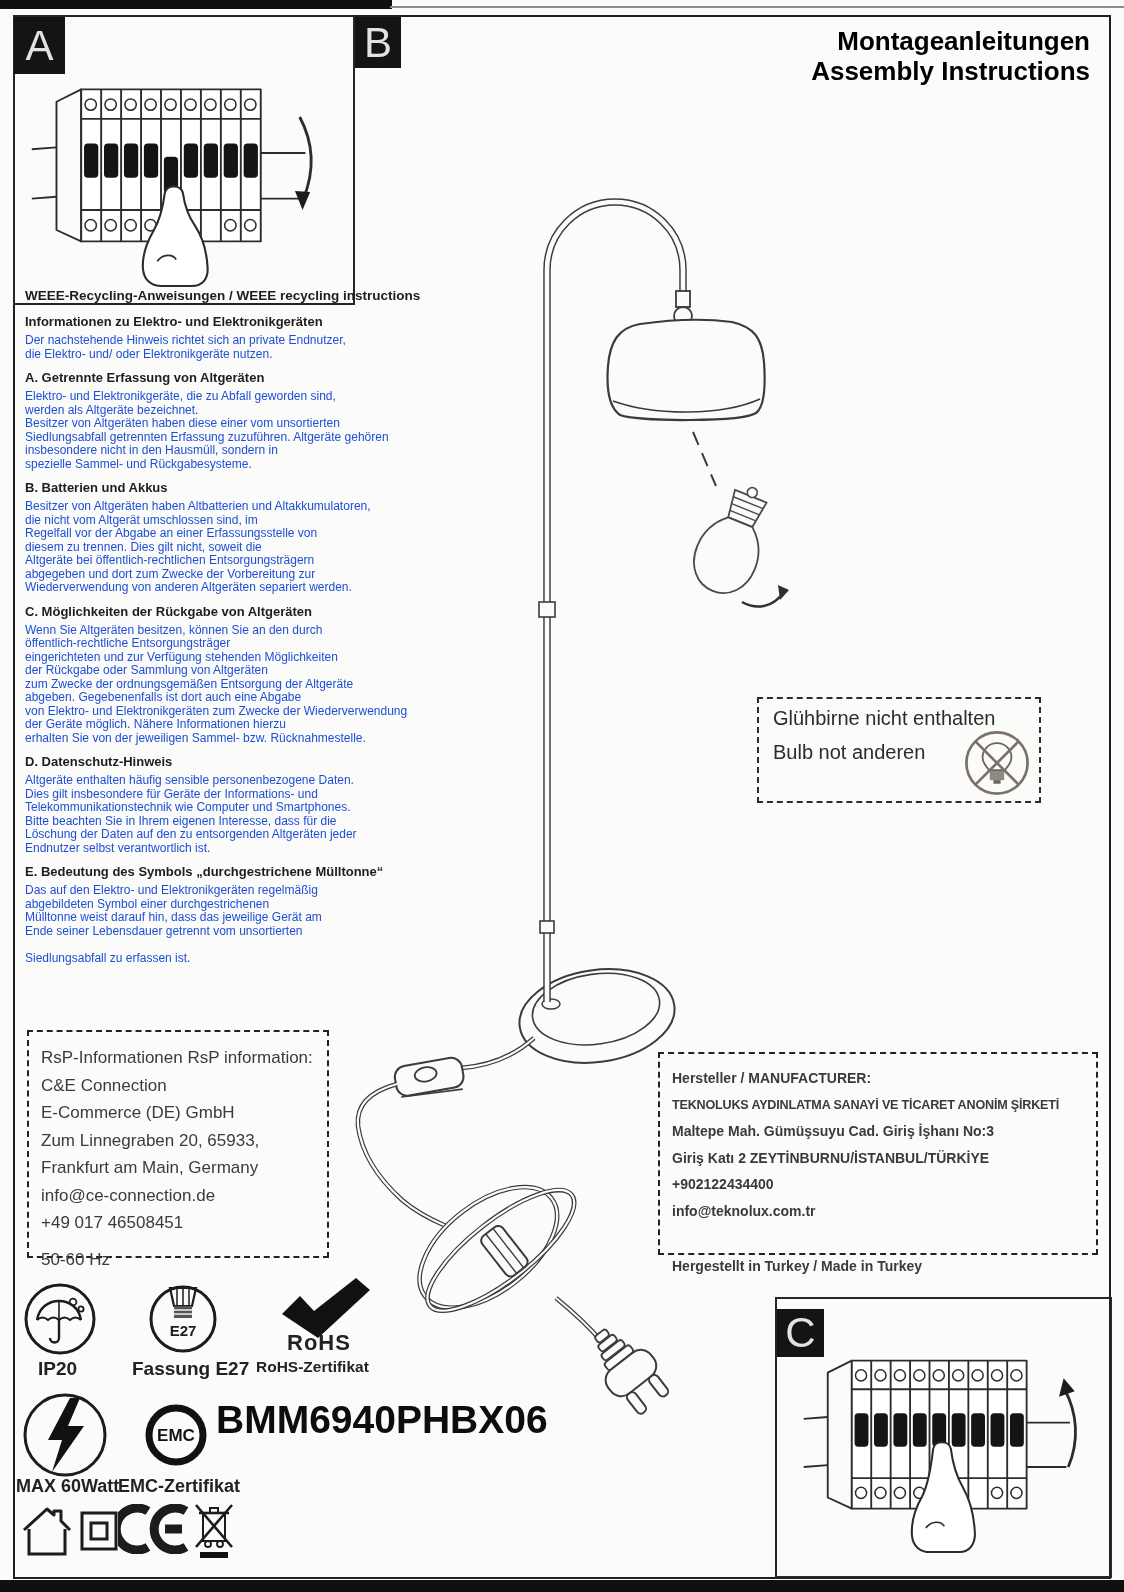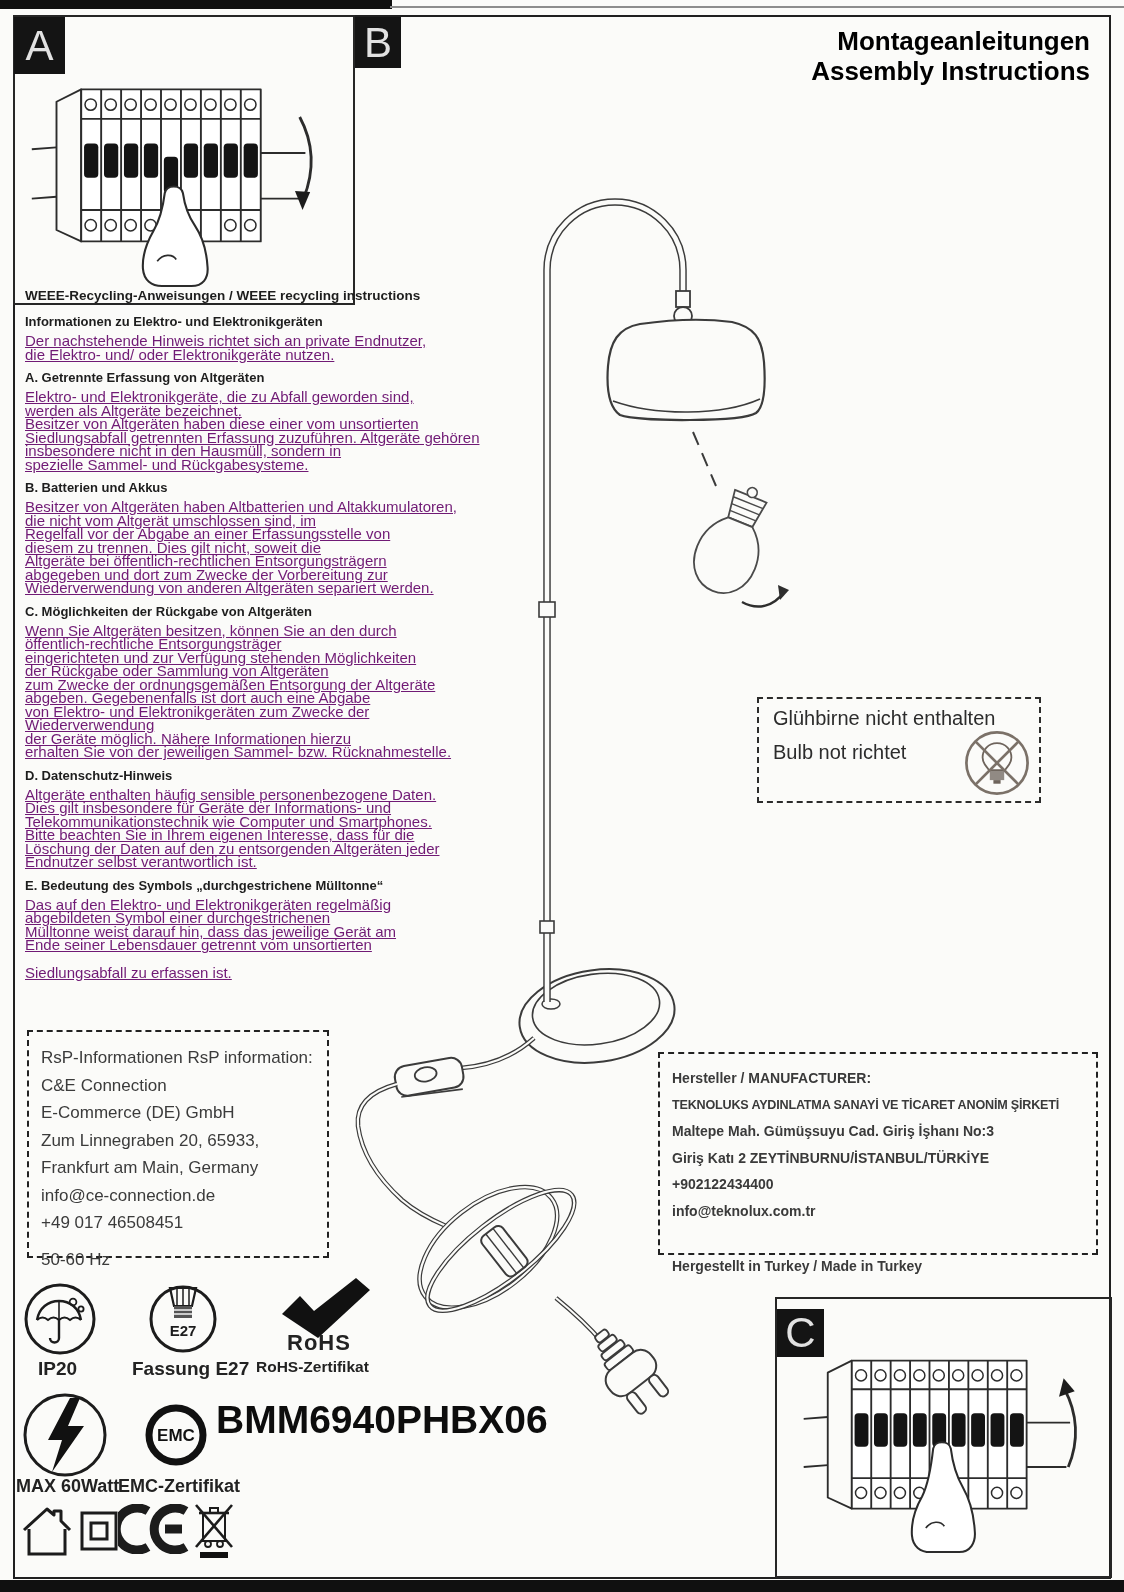--- a/index.html
+++ b/index.html
@@ -20,21 +20,21 @@
   .labB{left:355px;top:17px;width:46px;height:51px;}
   .labC{left:777px;top:1309px;width:47px;height:48px;}
   
   .brand{left:795px;top:26px;width:295px;text-align:right;}
   .logo{font-size:64px;font-weight:bold;letter-spacing:-1px;line-height:66px;}
   .sub{font-size:26px;font-weight:bold;color:#000000;line-height:30px;}
   
   .weee{left:25px;top:288px;width:462px;}
   .weee-head{font-size:13.5px;font-weight:bold;color:#1d1d1d;margin:0 0 11px 0;}
   .sec-title{font-size:13px;font-weight:bold;color:#1d1d1d;margin:9px 0 5px 0;}
-  .sec-body{font-size:15px;line-height:13.5px;color:#701a75;margin:0;white-space:pre-line;text-decoration:underline;}
+  .sec-body{font-size:12px;line-height:13.5px;color:#1d4ed8;margin:0;white-space:pre-line;}
   
   .notice{left:757px;top:697px;width:280px;height:102px;border:2px dashed #2b2b2b;}
   .notice-line{position:absolute;left:14px;font-size:20px;color:#2c2c2c;}
   
   .rsp{left:27px;top:1030px;width:302px;height:228px;border:2px dashed #222;box-sizing:border-box;padding:12px 12px;}
   .rsp div{font-size:17px;color:#3b3b3b;line-height:27.5px;white-space:nowrap;}
   .rsp .hz{margin-top:9px;}
   
   .mfr{left:658px;top:1052px;width:440px;height:203px;border:2px dashed #222;box-sizing:border-box;padding:11px 12px;}
   .mfr div{font-size:14px;font-weight:bold;color:#3a3a3a;line-height:26.5px;white-space:nowrap;}
@@ -251,21 +251,21 @@
       <rect x="-13" y="14" width="26" height="8" rx="3" fill="#fbfbf9" stroke="#3b3b3b" stroke-width="1.8"></rect>
       <rect x="-16" y="23" width="32" height="9" rx="3" fill="#fbfbf9" stroke="#3b3b3b" stroke-width="1.8"></rect>
       <rect x="-27" y="32" width="54" height="30" rx="13" fill="#fbfbf9" stroke="#3b3b3b" stroke-width="2"></rect>
       <rect x="-19" y="62" width="10" height="24" rx="4.5" fill="#fbfbf9" stroke="#3b3b3b" stroke-width="2"></rect>
       <rect x="9" y="62" width="10" height="24" rx="4.5" fill="#fbfbf9" stroke="#3b3b3b" stroke-width="2"></rect>
     </g>
   </svg>
 
   <div class="abs notice">
     <div class="notice-line" style="top:8px">Glühbirne nicht enthalten</div>
-    <div class="notice-line" style="top:42px">Bulb not richtet</div>
+    <div class="notice-line" style="top:42px">Bulb not anderen</div>
     <svg style="position:absolute;right:6px;bottom:2px;" width="72" height="72" viewBox="0 0 80 80">
       <circle cx="40" cy="40" r="34" fill="none" stroke="#7b7168" stroke-width="3"></circle>
       <path d="M40 18 C50 18 56 26 56 34 C56 41 51 44 49 48 L31 48 C29 44 24 41 24 34 C24 26 30 18 40 18 Z" fill="none" stroke="#6e645c" stroke-width="2"></path>
       <rect x="32" y="48" width="16" height="11" fill="#6e645c" opacity="0.75"></rect>
       <rect x="36" y="59" width="8" height="4" fill="#6e645c"></rect>
       <line x1="16" y1="16" x2="64" y2="64" stroke="#7b7168" stroke-width="3"></line>
       <line x1="64" y1="16" x2="16" y2="64" stroke="#7b7168" stroke-width="3"></line>
     </svg>
   </div>
 

